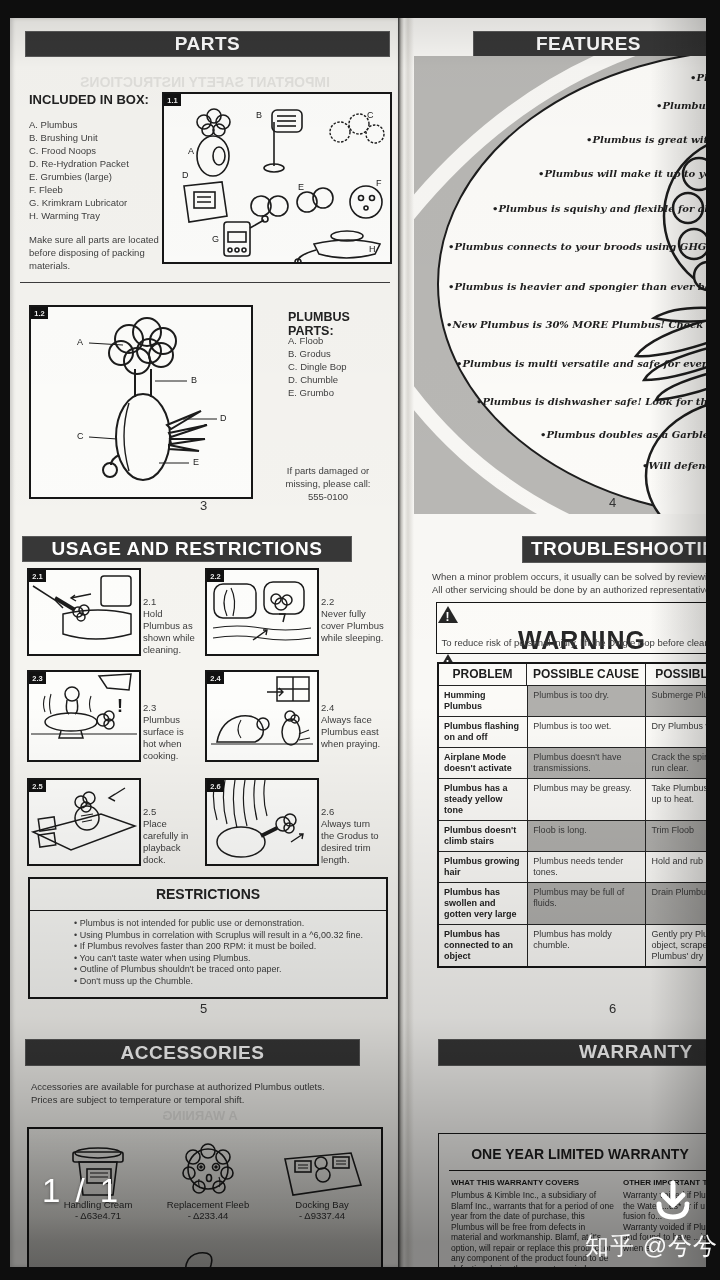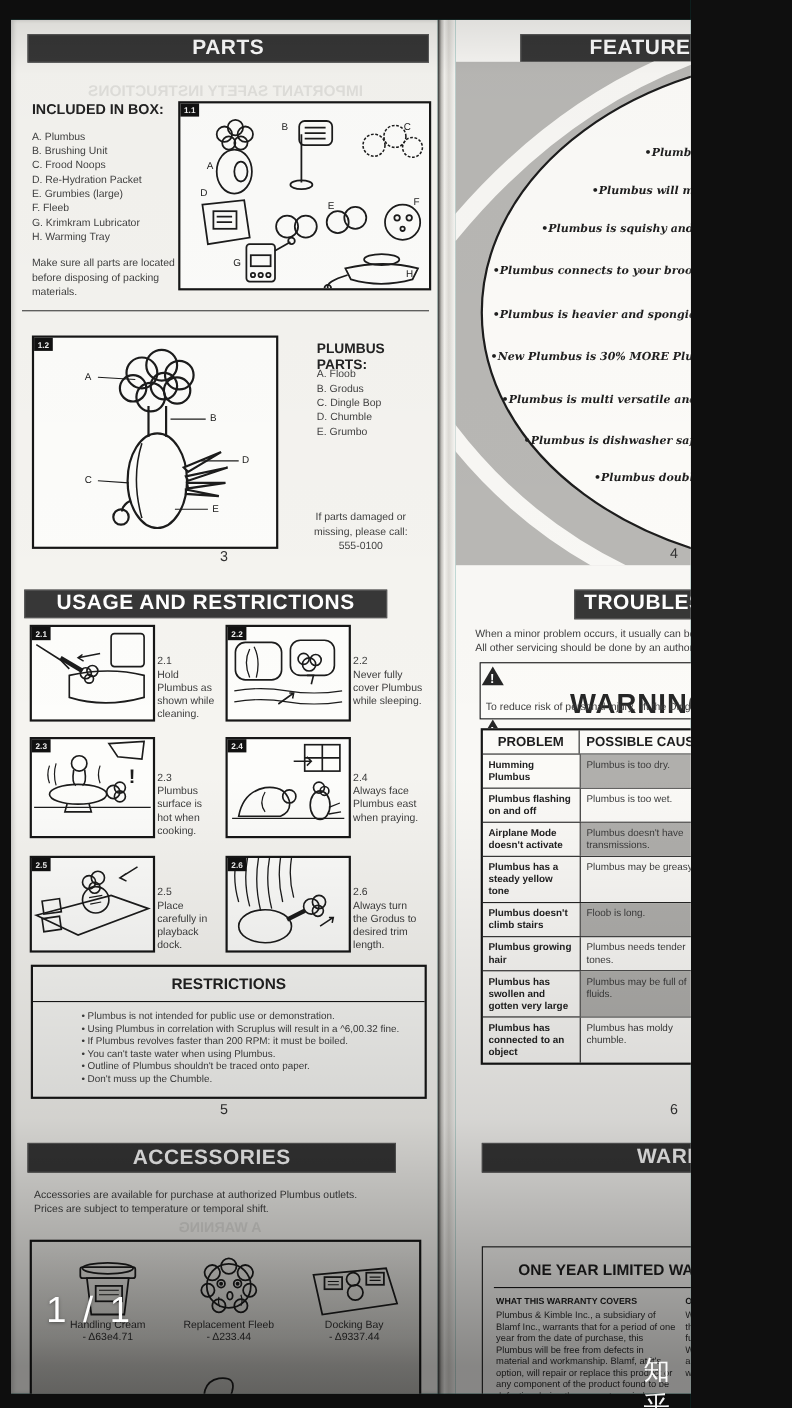--- a/index.html
+++ b/index.html
@@ -1,16 +1,16 @@
 <!DOCTYPE html>
 <html><head>
 <meta charset="utf-8">
 <style>
   html,body{margin:0;padding:0;background:#0f0f0f;}
-  #canvas{position:relative;width:628px;height:1280px;background:#0f766e;overflow:hidden;
+  #canvas{position:relative;width:720px;height:1280px;background:#1d4ed8;overflow:hidden;
           font-family:"Liberation Sans",sans-serif;color:#3a3a3a;}
   .abs{position:absolute;}
   
   #photo{position:absolute;left:10px;top:18px;width:696px;height:1249px;}
   .page{position:absolute;top:0;height:1249px;overflow:hidden;}
   #page-left{left:0;width:388px;background:#f5f4f0;box-shadow:inset 2px 0 4px rgba(0,0,0,.18);}
   #fold{position:absolute;left:388px;top:0;width:16px;height:1249px;
         background:linear-gradient(to right,#2e2e2e 0,#bdbbb6 3px,#f3f2ee 6px,#dcdad5 10px,#f9f8f5 16px);}
   #page-right{left:404px;width:302px;background:#f9f8f5;}
   #shade{position:absolute;left:0;top:0;width:696px;height:1249px;pointer-events:none;

